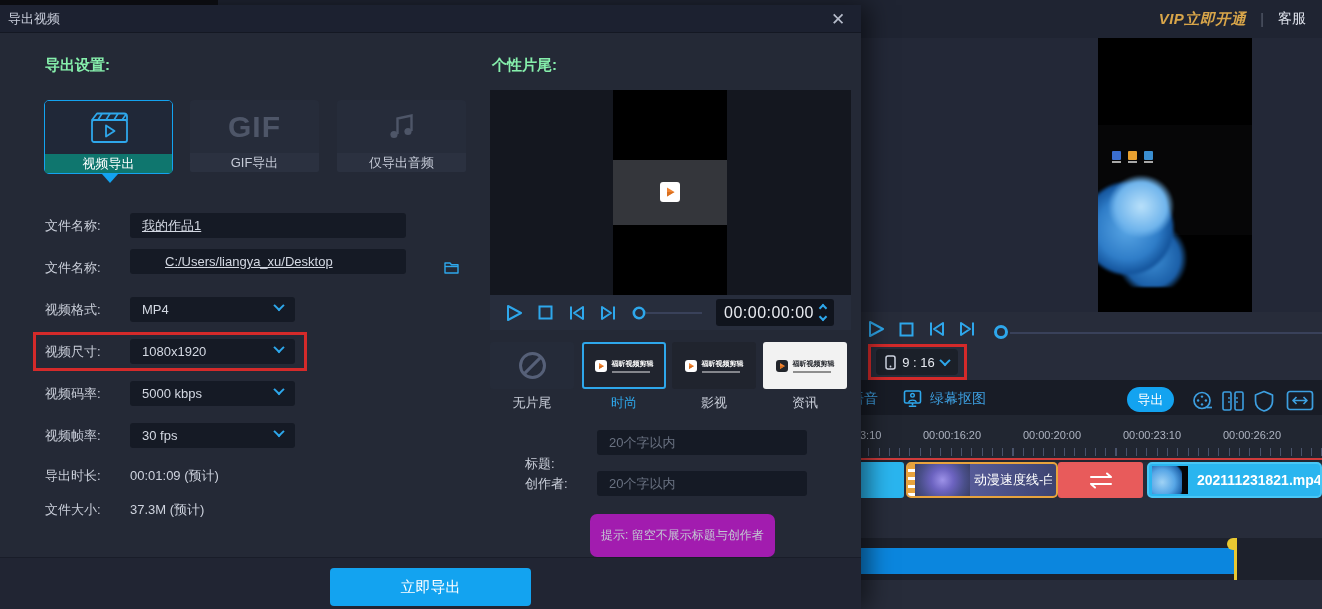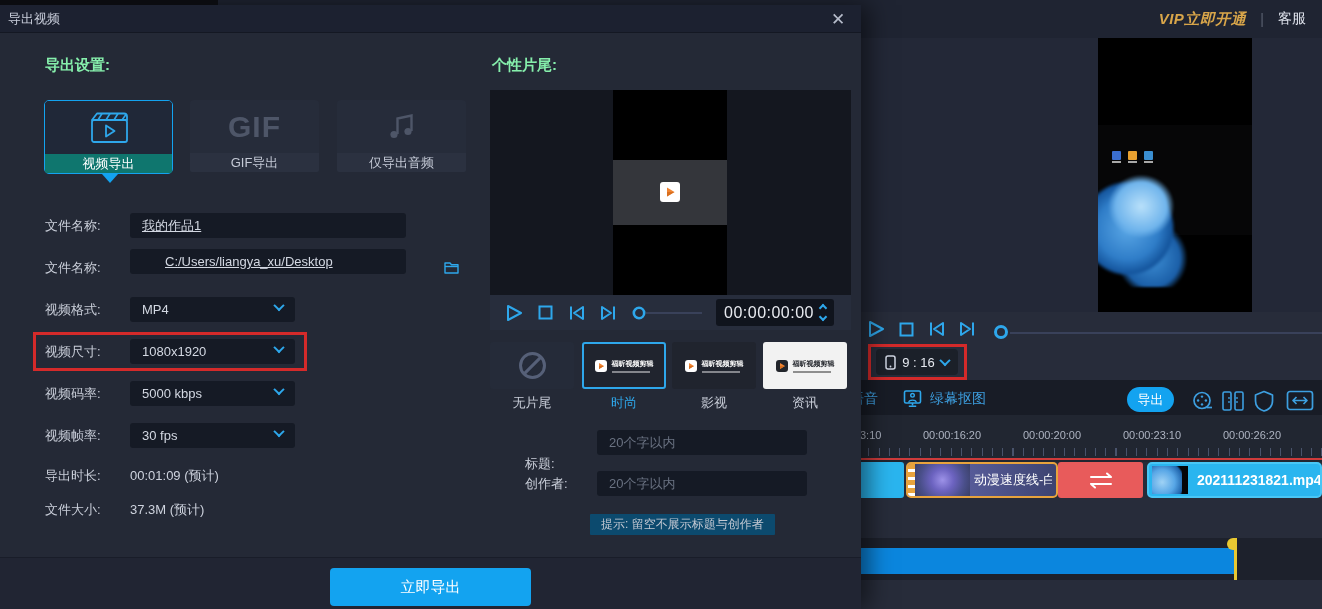--- a/index.html
+++ b/index.html
@@ -139,22 +139,22 @@
   .opt-label-sel { color:#2ea7eb; }
   .slash-circle { width:27px; height:27px; border:3px solid #566078; border-radius:50%; position:relative; }
   .slash-circle::after { content:""; position:absolute; left:-1px; top:9px; width:23px; height:3px; background:#566078;
                          transform:rotate(-45deg); }
   .brand-stack { display:flex; flex-direction:column; gap:2px; }
   .brand-text { font-size:7px; font-weight:bold; color:#fff; white-space:nowrap; }
   .brand-line { height:2px; width:38px; background:rgba(255,255,255,.45); }
   .opt-white .brand-text { color:#22252b; }
   .opt-white .brand-line { background:rgba(20,20,20,.45); }
 
-  .tip-box { position:absolute; left:590px; top:509px; background:#0c4a6e; border-radius:1px; color:#c3c8d2;
-             font-size:12px; padding:2px 11px; }
+  .tip-box { position:absolute; left:590px; top:509px; background:#a21caf; border-radius:7px; color:#c3c8d2;
+             font-size:12px; padding:13px 11px; }
 
   svg { display:block; }
 </style>
 </head>
 <body>
 
 <div class="app">
   <div class="app-topbar">
     <span class="vip">VIP立即开通</span>
     <span class="topbar-sep">|</span>

